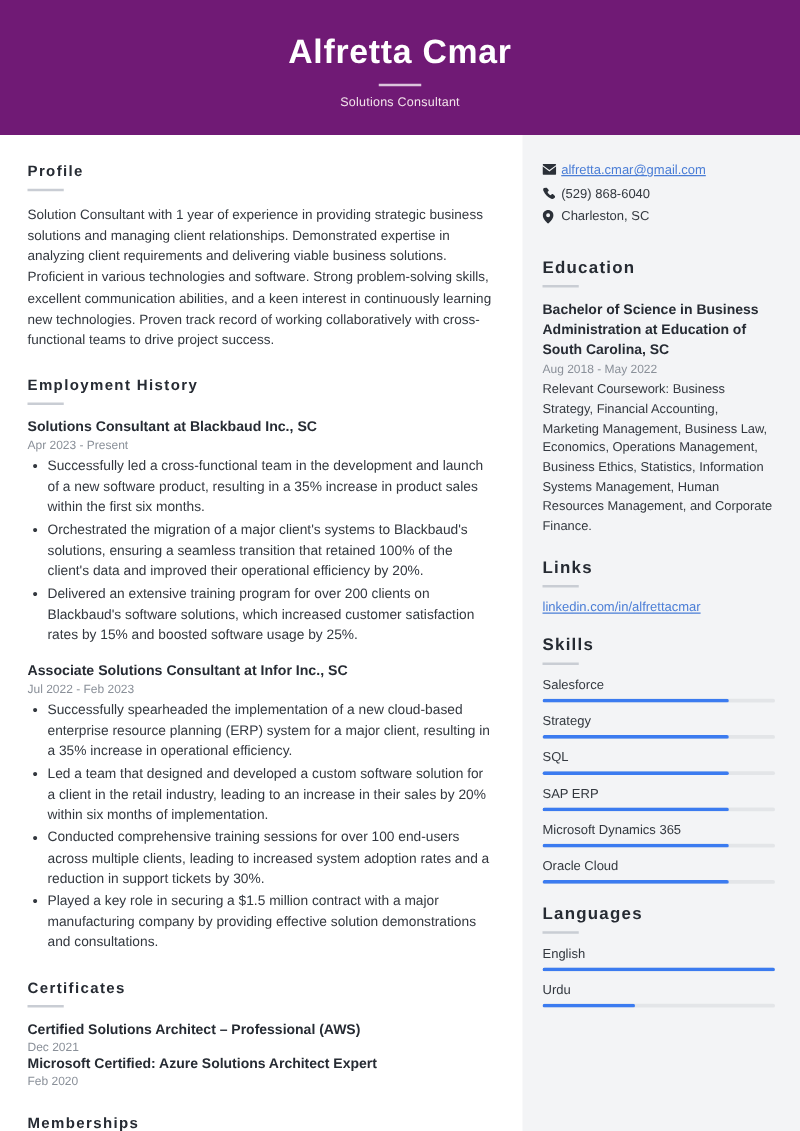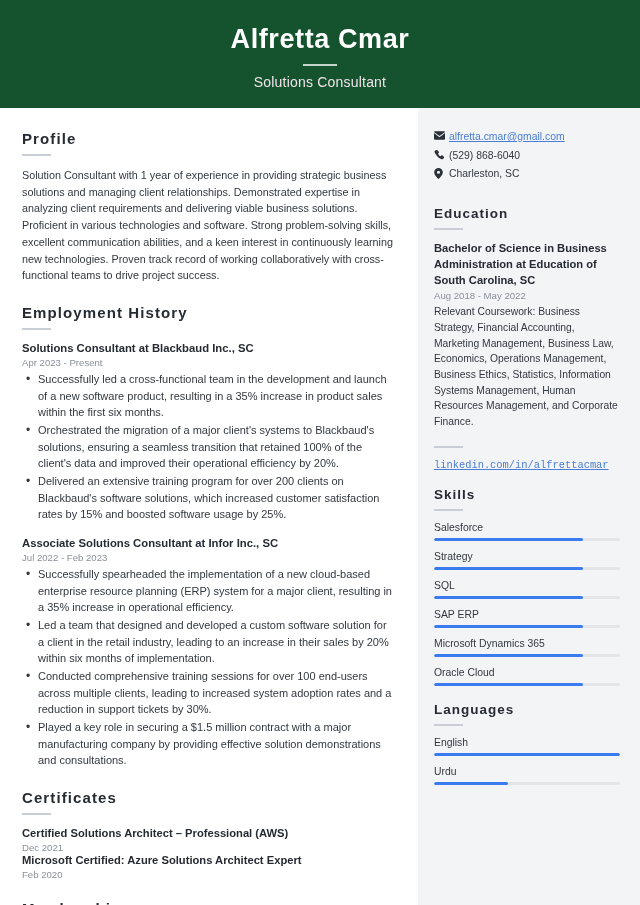--- a/index.html
+++ b/index.html
@@ -40,21 +40,21 @@
     line-height: 1.15;
   }
   .header-rule {
     width: 34px;
     height: 2px;
     background: rgba(255,255,255,0.75);
     margin: 9px 0 8px 0;
   }
   .header-title {
     color: #f2e3ea;
-    font-size: 14px;
+    font-size: 10px;
     font-weight: 400;
     letter-spacing: 0.2px;
   }
 
   
   .body {
     display: flex;
     flex: 1 1 auto;
     min-height: 0;
     align-items: stretch;
@@ -69,21 +69,21 @@
 
   .side-col {
     width: 222px;
     flex: 0 0 222px;
     background: #F3F4F6;
     padding: 22px 20px 0 16px;
   }
 
   
   .sec-head {
-    font-size: 15px;
+    font-size: 12px;
     font-weight: 700;
     color: #262B33;
     letter-spacing: 1.1px;
     margin-bottom: 7px;
   }
   .sec-head.side {
     font-size: 13.5px;
     letter-spacing: 1.0px;
   }
   .sec-rule {
@@ -199,21 +199,20 @@
     color: #33383F;
   }
 
   
   .link-item {
     font-size: 10.4px;
     color: #4A7DD6;
     text-decoration: underline;
     word-break: break-all;
     display: block;
-    font-family: Liberation Mono, monospace;
   }
 
   
   .bar-item { margin-bottom: 10px; }
   .bar-item:last-child { margin-bottom: 0; }
   .bar-label {
     font-size: 10.4px;
     color: #33383F;
     margin-bottom: 5px;
   }
@@ -228,21 +227,21 @@
     height: 3px;
     background: #3B7BF0;
     border-radius: 1.5px;
   }
 </style>
 </head>
 <body>
 
 <div class="page">
 
-  <div class="header" style="background: #14532d;">
+  <div class="header" style="background: #701a75;">
     <div class="header-name">Alfretta Cmar</div>
     <div class="header-rule"></div>
     <div class="header-title">Solutions Consultant</div>
   </div>
 
   <div class="body">
 
     <div class="main-col">
 
       <div class="section">
@@ -332,20 +331,21 @@
 
       <div class="section tight">
         <div class="sec-head side">Education</div>
         <div class="sec-rule"></div>
         <div class="edu-title">Bachelor of Science in Business Administration at Education of South Carolina, SC</div>
         <div class="edu-date">Aug 2018 - May 2022</div>
         <div class="edu-desc">Relevant Coursework: Business Strategy, Financial Accounting, Marketing Management, Business Law, Economics, Operations Management, Business Ethics, Statistics, Information Systems Management, Human Resources Management, and Corporate Finance.</div>
       </div>
 
       <div class="section tight">
+        <div class="sec-head side">Links</div>
         <div class="sec-rule"></div>
         <a class="link-item" href="#">linkedin.com/in/alfrettacmar</a>
       </div>
 
       <div class="section tight">
         <div class="sec-head side">Skills</div>
         <div class="sec-rule"></div>
 
         <div class="bar-item">
           <div class="bar-label">Salesforce</div>

